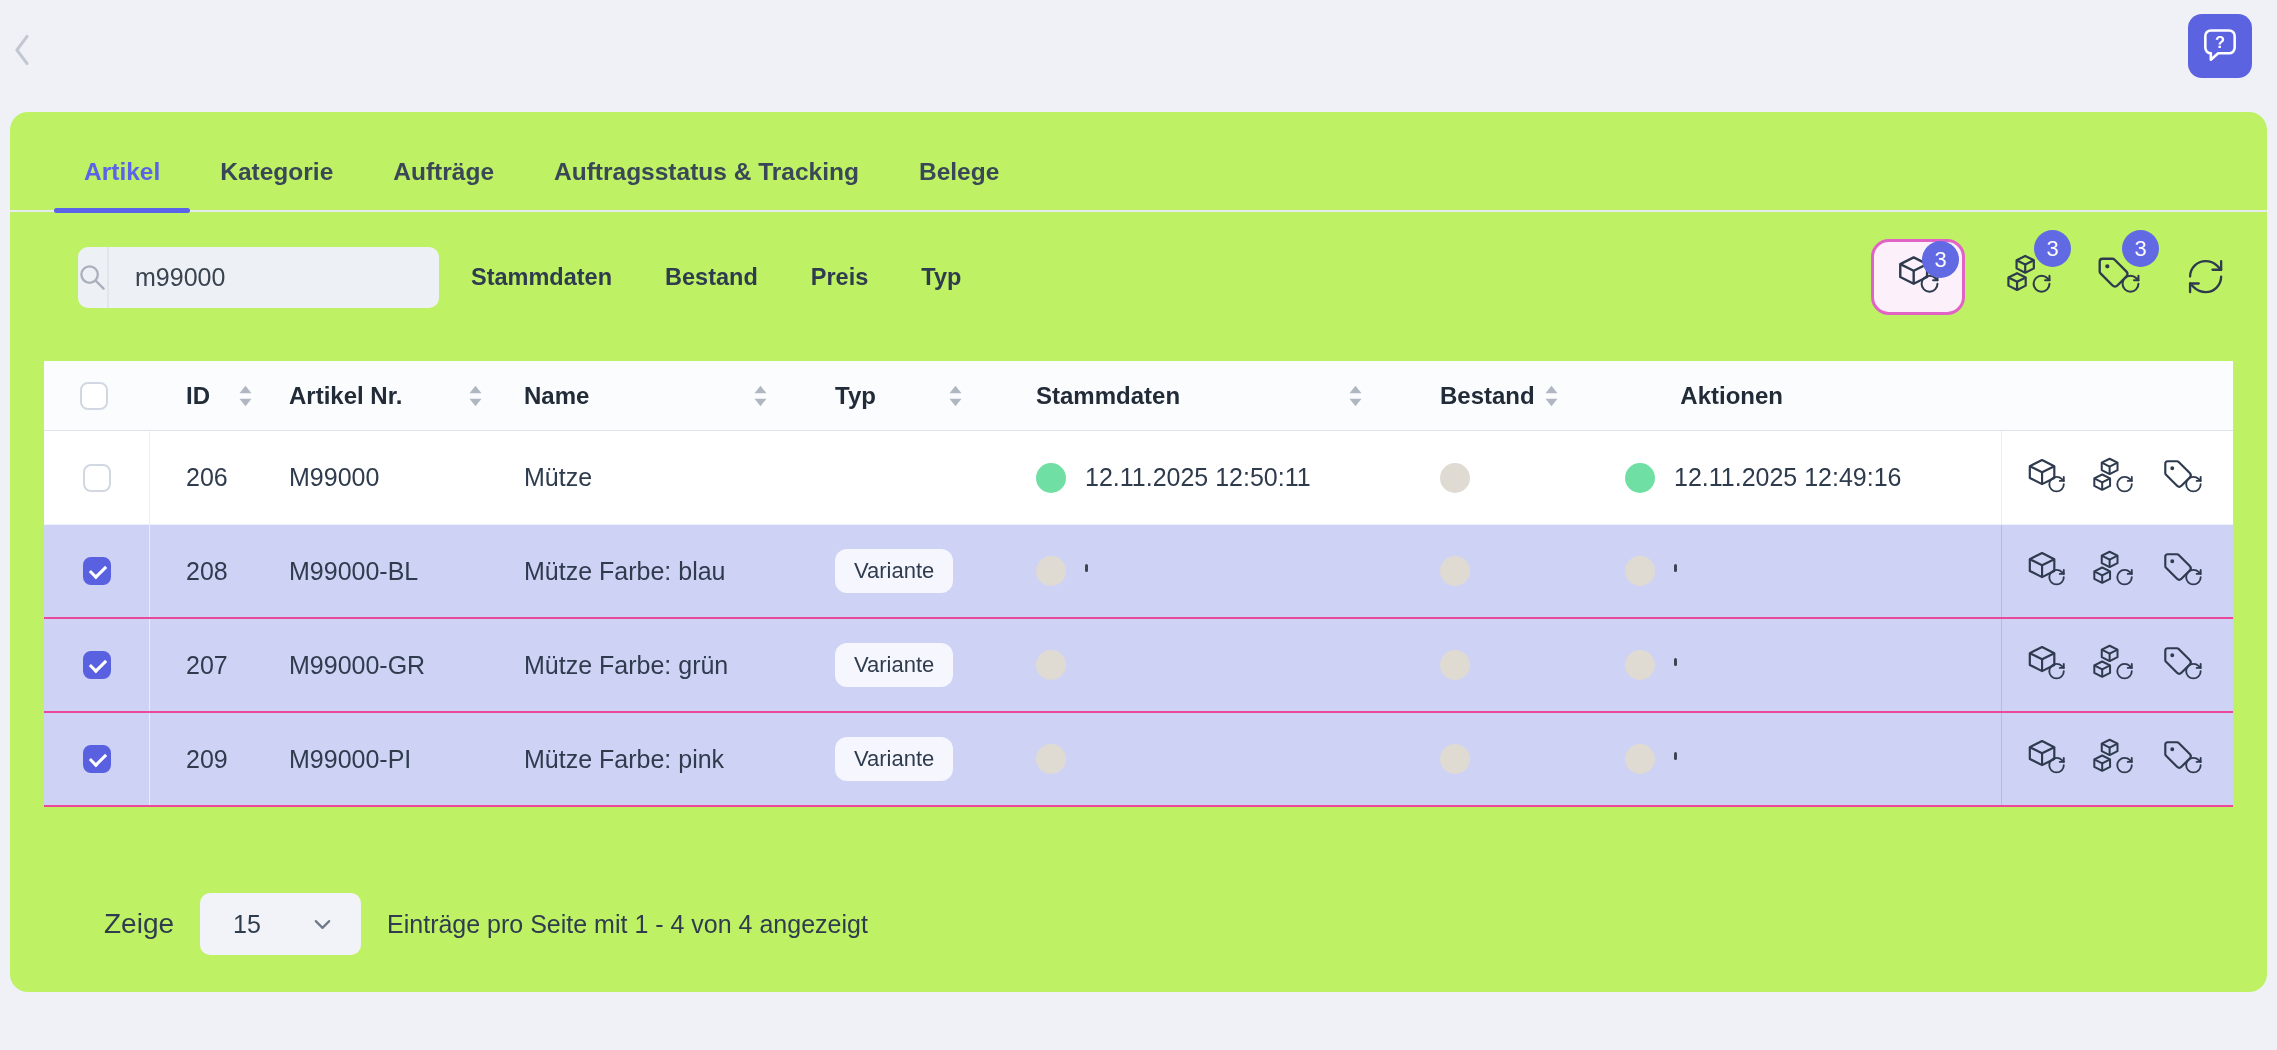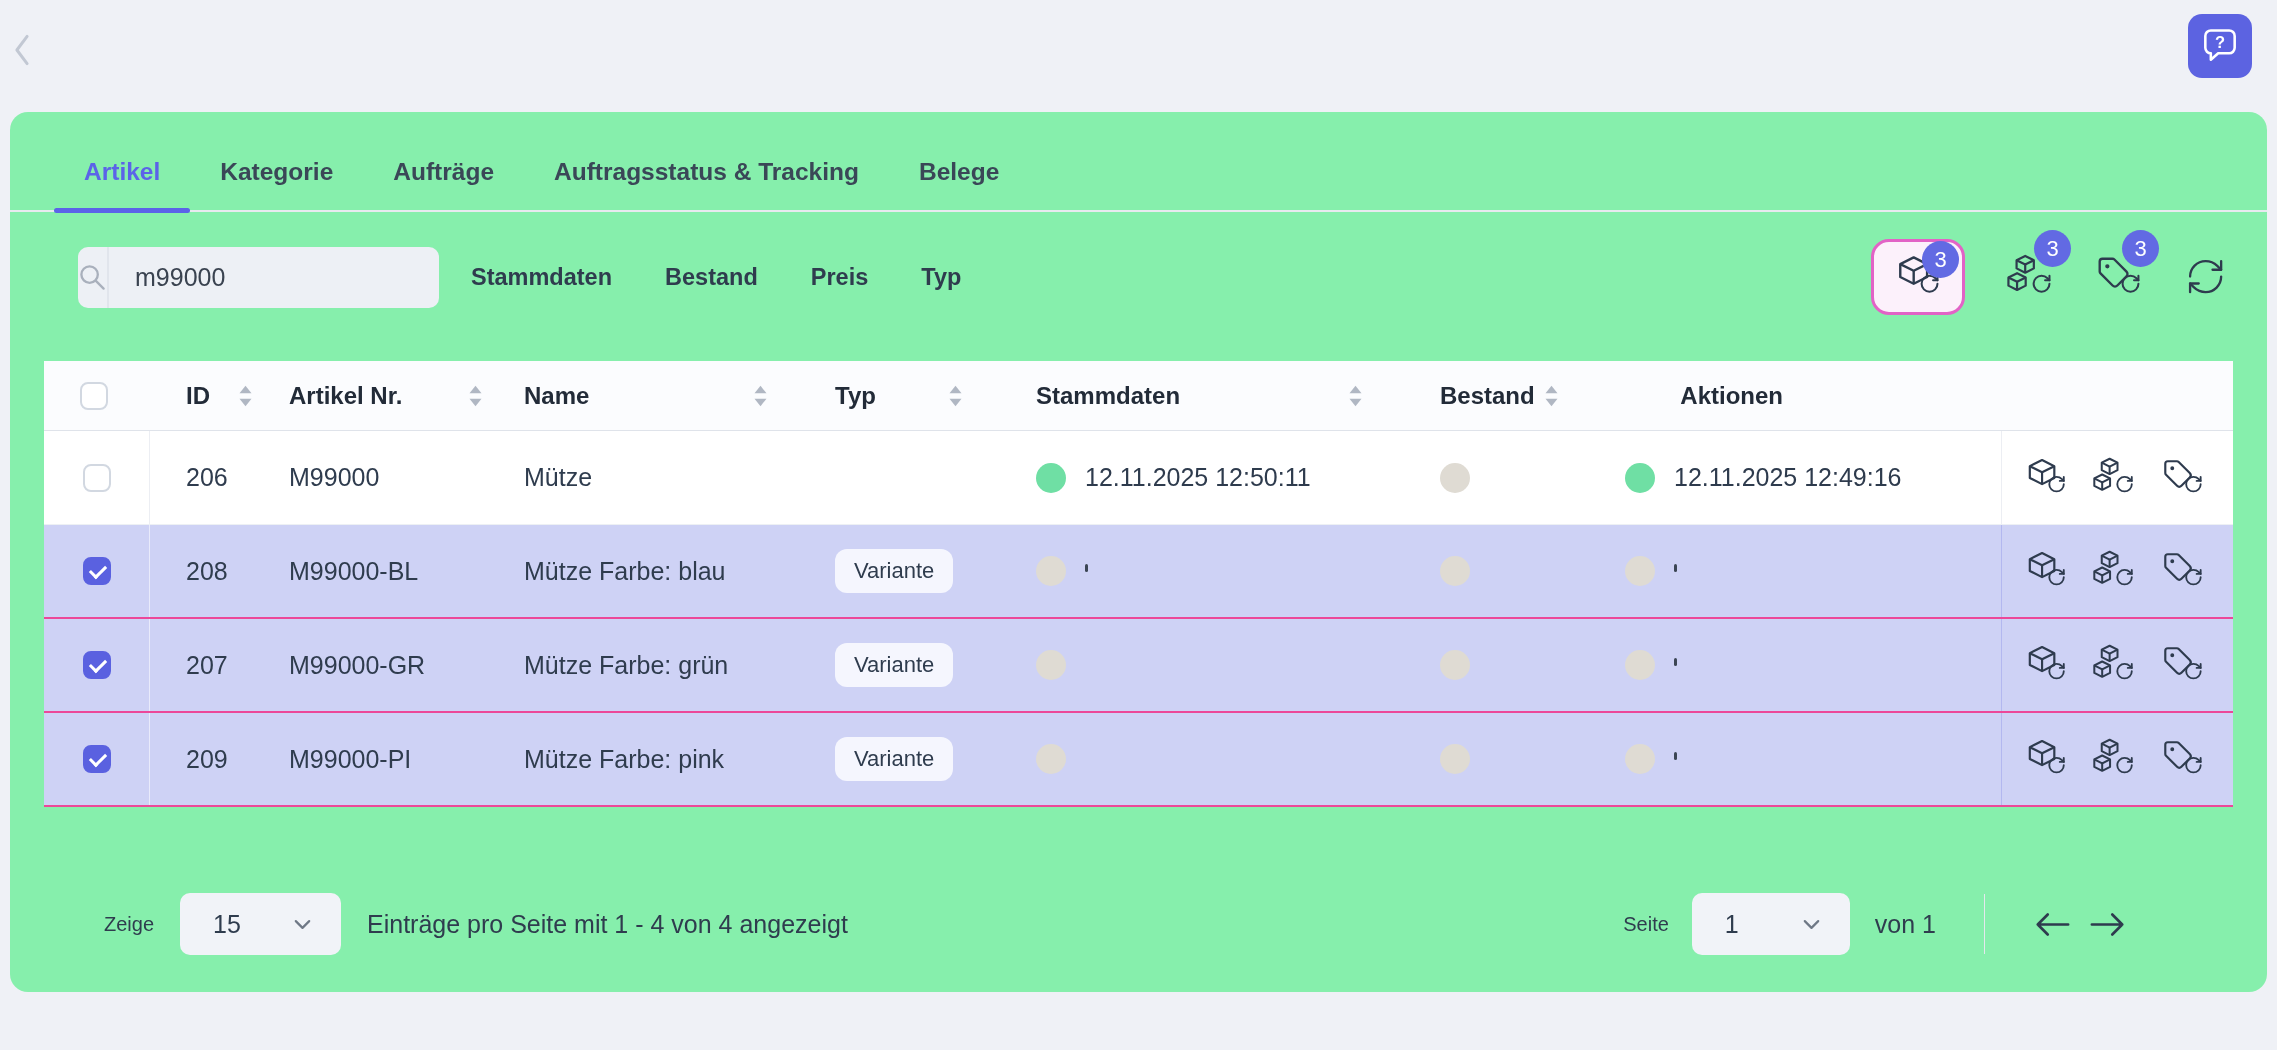--- a/index.html
+++ b/index.html
@@ -13,21 +13,21 @@
   }
   svg { display:block; }
 
   
   .app-header { position: absolute; top:0; left:0; right:0; height:112px; }
   .back-btn { position:absolute; left:10px; top:33px; width:26px; height:34px; color:#C2C8D3; background:none; border:none; cursor:pointer; }
   .page-title { position:absolute; left:61px; top:28px; font-size:31px; font-weight:700; color:#2E3B4E; letter-spacing:.3px; }
   .help-btn { position:absolute; right:25px; top:14px; width:64px; height:64px; border-radius:14px; background:#5C63E1; border:none; display:flex; align-items:center; justify-content:center; color:#fff; cursor:pointer; }
 
   
-  .panel { position:absolute; left:10px; top:112px; width:2257px; height:880px; background:#86efac; border-radius:18px; }
+  .panel { position:absolute; left:10px; top:112px; width:2257px; height:880px; background:#bef264; border-radius:18px; }
 
   
   .tabs { display:flex; padding:46px 0 0 44px; border-bottom:2px solid #E7EAEF; }
   .tab { position:relative; padding:0 30px 24px; font-size:24.5px; font-weight:700; color:#3A4757; background:none; border:none; cursor:pointer; font-family:inherit; }
   .tab.active { color:#5B63E8; }
   .tab.active::after { content:''; position:absolute; left:0; right:0; bottom:-3px; height:5px; border-radius:4px; background:#5B63E8; }
 
   
   .toolbar { display:flex; align-items:center; margin:26px 22px 0 68px; height:78px; }
   .search-box { width:361px; height:61px; background:#EDF0F5; border-radius:10px; display:flex; align-items:stretch; overflow:hidden; }
@@ -77,21 +77,21 @@
   .dot { width:30px; height:30px; border-radius:50%; flex:none; }
   .dot-green { background:#6FDFA4; }
   .dot-gray  { background:#DFDBD3; }
   .status-text { font-size:25px; color:#2E3B4D; white-space:nowrap; }
   .tick { width:3px; height:8px; border-radius:2px; background:#3C4654; flex:none; margin-top:-6px; }
 
   .action-btn { background:none; border:none; cursor:pointer; color:#2E3B4E; padding:0; margin-left:26px; }
 
   
   .pagination { position:absolute; left:94px; right:44px; top:780px; height:64px; display:flex; align-items:center; }
-  .pg-label { font-size:20px; color:#2F3C4E; }
+  .pg-label { font-size:28px; color:#2F3C4E; }
   .pg-select { display:flex; align-items:center; justify-content:space-between; width:161px; height:62px; background:#F1F3F8; border:none; border-radius:10px; padding:0 27px 0 33px; font-size:25px; color:#2F3C4E; font-family:inherit; cursor:pointer; margin-left:26px; }
   .pg-select .chev { color:#6F7886; }
   .pg-info { font-size:25px; margin-left:26px; color:#2F3C4E; }
   .pg-right { margin-left:auto; display:flex; align-items:center; margin-right:96px; }
   .pg-right .pg-select { margin-left:23px; width:158px; }
   .pg-of { font-size:25px; margin-left:25px; }
   .pg-divider { width:1px; height:60px; background:#E4E8EE; margin:0 30px 0 48px; }
   .pg-arrow { background:none; border:none; cursor:pointer; color:#2E3B4E; padding:0 0; margin-left:18px; }
 </style>
 </head>
@@ -496,37 +496,14 @@
     <span class="pg-label">Zeige</span>
     <button class="pg-select">
       <span>15</span>
       <span class="chev">
           <svg width="23" height="23">
             <use href="#sym-chevron-down"></use>
           </svg>
         </span>
     </button>
     <span class="pg-info">Einträge pro Seite mit 1 - 4 von 4 angezeigt</span>
-    <div class="pg-right">
-      <span class="pg-label">Seite</span>
-      <button class="pg-select">
-        <span>1</span>
-        <span class="chev">
-            <svg width="23" height="23">
-              <use href="#sym-chevron-down"></use>
-            </svg>
-          </span>
-      </button>
-      <span class="pg-of">von 1</span>
-      <span class="pg-divider"></span>
-      <button class="pg-arrow">
-        <span><svg width="38" height="31">
-              <use href="#sym-arrow-left"></use>
-            </svg></span>
-      </button>
-      <button class="pg-arrow">
-        <span><svg width="38" height="31">
-              <use href="#sym-arrow-right"></use>
-            </svg></span>
-      </button>
-    </div>
   </div>
 </div>
 
 </body></html>

